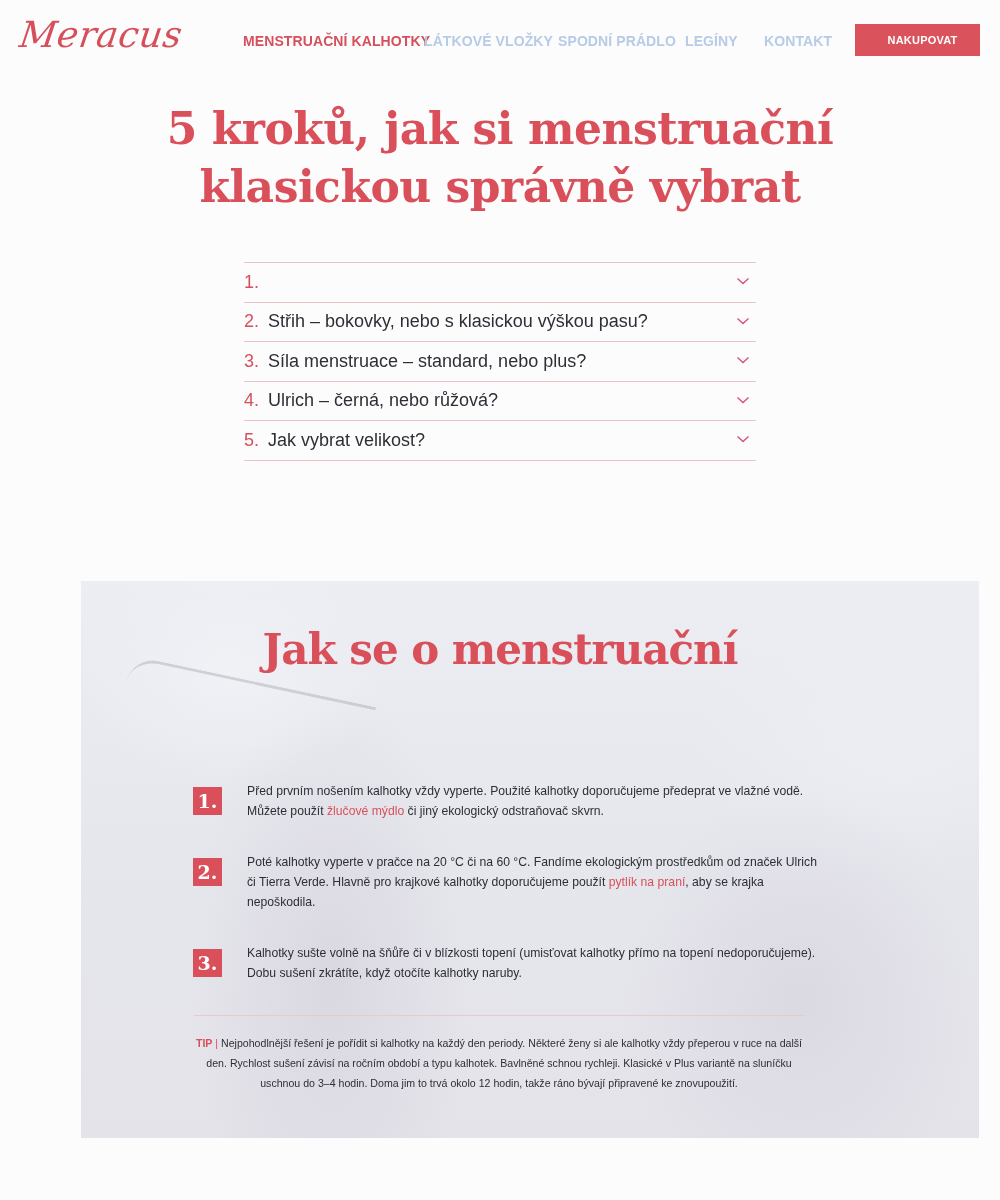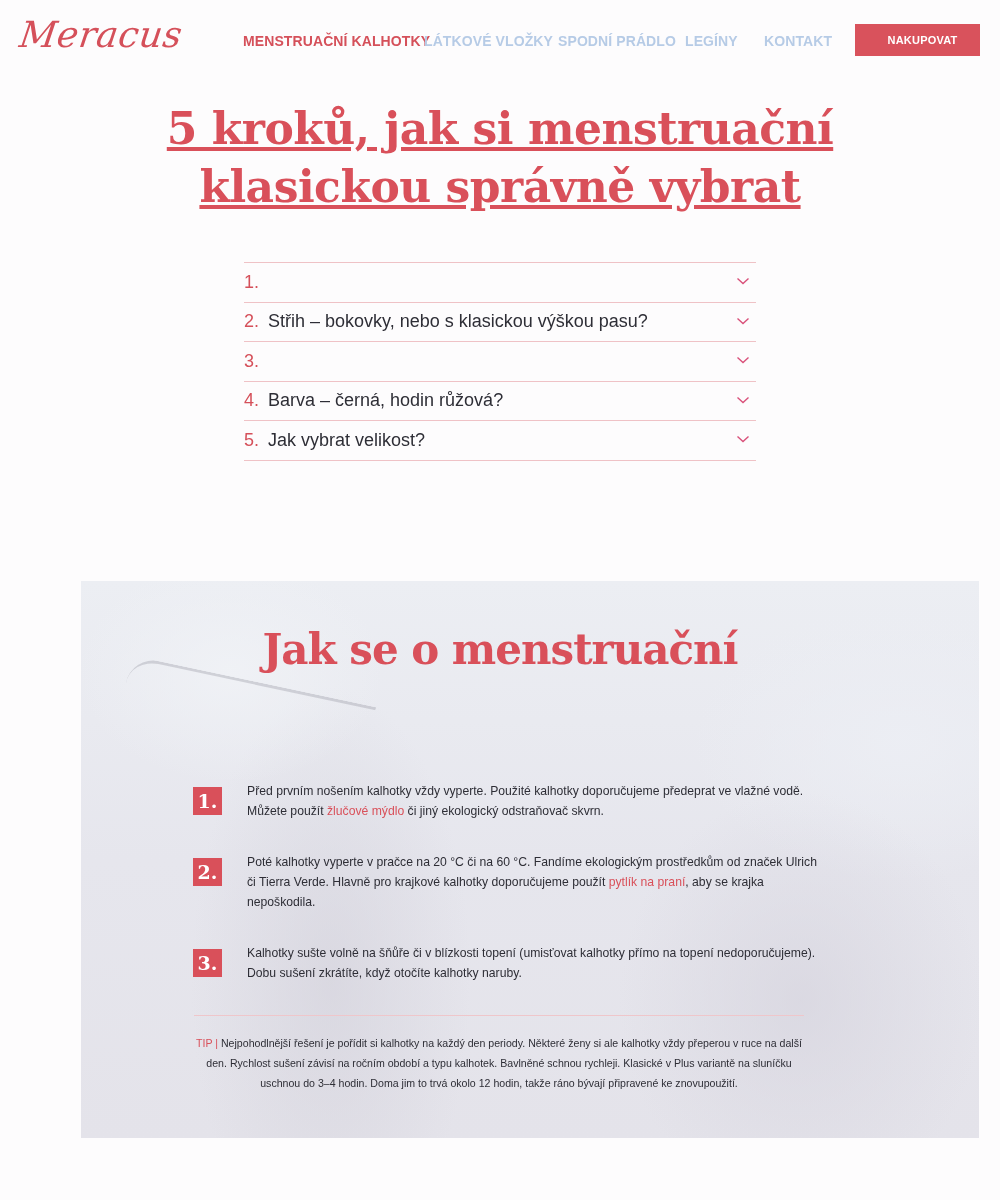--- a/index.html
+++ b/index.html
@@ -9,21 +9,21 @@
     
     .header { position: absolute; top: 0; left: 0; width: 1000px; height: 80px; }
     .logo { position: absolute; left: 20px; top: 14px; font-family: "DejaVu Serif", "Liberation Serif", serif; font-style: italic; font-size: 36px; color: #d5505a; letter-spacing: 0.5px; font-weight: normal; transform: skewX(-8deg); }
     .nav { position: absolute; top: 33px; left: 0; width: 1000px; height: 16px; }
     .nav-item { position: absolute; font-size: 14px; font-weight: bold; letter-spacing: 0.1px; text-transform: uppercase; cursor: pointer; white-space: nowrap; }
     .nav-item.active { color: #d5505a; }
     .nav-item.inactive { color: #b6cbe6; }
     .shop-btn { position: absolute; left: 855px; top: 24px; width: 125px; height: 32px; background: #d9525c; color: #fff; font-size: 11px; font-weight: bold; display: flex; align-items: center; justify-content: center; letter-spacing: 0.2px; border: none; cursor: pointer; font-family: "Liberation Sans", sans-serif; padding-left: 10px; }
 
     
-    .h1 { position: absolute; top: 100px; left: 100px; width: 800px; text-align: center; font-family: "DejaVu Serif", "Liberation Serif", serif; font-weight: bold; font-size: 44px; line-height: 58px; color: #d9505a; letter-spacing: -0.5px; text-decoration: underline; }
+    .h1 { position: absolute; top: 100px; left: 100px; width: 800px; text-align: center; font-family: "DejaVu Serif", "Liberation Serif", serif; font-weight: bold; font-size: 44px; line-height: 58px; color: #d9505a; letter-spacing: -0.5px; }
 
     
     .accordion { position: absolute; top: 262px; left: 244px; width: 512px; border-top: 1px solid #efc2c6; }
     .acc-item { height: 39.5px; border-bottom: 1px solid #efc2c6; display: flex; align-items: center; cursor: pointer; position: relative; }
     .acc-num { color: #d5505a; font-size: 18px; font-weight: normal; width: 24px; margin-right: 0; }
     .acc-label { font-size: 18px; color: #2e2e36; }
     .acc-chevron { position: absolute; right: 6px; top: 13px; width: 14px; height: 10px; }
 
     
     .care { position: absolute; top: 581px; left: 81px; width: 898px; height: 557px; overflow: hidden;
@@ -35,21 +35,21 @@
         linear-gradient(180deg, #eceef3 0%, #e6e6ed 50%, #e4e3ea 100%);
     }
     .care-deco { position: absolute; left: 45px; top: 100px; width: 250px; height: 28px; border-top: 3px solid rgba(150,150,160,0.35); border-radius: 40px 0 0 0; transform: rotate(12deg); }
     .care-h2 { position: absolute; top: 40px; left: 0; width: 838px; text-align: center; font-family: "DejaVu Serif", "Liberation Serif", serif; font-weight: bold; font-size: 42px; line-height: 58px; color: #d9505a; letter-spacing: -1px; }
     .step { position: absolute; left: 112px; width: 620px; }
     .step-badge { position: absolute; left: 0; top: 6px; width: 29px; height: 28px; background: #d9505a; color: #fff; font-family: "DejaVu Serif", "Liberation Serif", serif; font-weight: bold; font-size: 19px; display: flex; align-items: center; justify-content: center; }
     .step-text { position: absolute; left: 54px; top: 0; width: 570px; font-size: 12.2px; line-height: 20px; color: #2e2e36; }
     .link { color: #d9505a; cursor: pointer; }
     .care-divider { position: absolute; top: 434px; left: 113px; width: 610px; height: 1px; background: #efc6ca; }
     .tip { position: absolute; top: 452px; left: 105px; width: 626px; text-align: center; font-size: 10.6px; line-height: 20px; color: #2e2e36; }
-    .tip-label { color: #d9505a; font-weight: normal; margin-top: 28px; }
+    .tip-label { color: #d9505a; font-weight: bold; margin-top: 28px; }
     .tip-sep { color: #d9505a; }
   </style>
 </head>
 <body>
 
 <header class="header">
   <div class="logo">Meracus</div>
   <nav class="nav">
     <a class="nav-item active" style="left:243px">MENSTRUAČNÍ KALHOTKY</a>
     <a class="nav-item inactive" style="left:424px">LÁTKOVÉ VLOŽKY</a>
@@ -74,27 +74,28 @@
   </div>
   <div class="acc-item">
     <span class="acc-num">2.</span>
     <span class="acc-label">Střih – bokovky, nebo s klasickou výškou pasu?</span>
     <svg class="acc-chevron" viewBox="0 0 14 10">
         <polyline points="1.5,2.5 7,7.5 12.5,2.5" fill="none" stroke="#d9507a" stroke-width="1.4"></polyline>
       </svg>
   </div>
   <div class="acc-item">
     <span class="acc-num">3.</span>
+    <span class="acc-label">Síla menstruace – standard, nebo plus?</span>
     <svg class="acc-chevron" viewBox="0 0 14 10">
         <polyline points="1.5,2.5 7,7.5 12.5,2.5" fill="none" stroke="#d9507a" stroke-width="1.4"></polyline>
       </svg>
   </div>
   <div class="acc-item">
     <span class="acc-num">4.</span>
-    <span class="acc-label">Barva – černá, hodin růžová?</span>
+    <span class="acc-label">Ulrich – černá, nebo růžová?</span>
     <svg class="acc-chevron" viewBox="0 0 14 10">
         <polyline points="1.5,2.5 7,7.5 12.5,2.5" fill="none" stroke="#d9507a" stroke-width="1.4"></polyline>
       </svg>
   </div>
   <div class="acc-item">
     <span class="acc-num">5.</span>
     <span class="acc-label">Jak vybrat velikost?</span>
     <svg class="acc-chevron" viewBox="0 0 14 10">
         <polyline points="1.5,2.5 7,7.5 12.5,2.5" fill="none" stroke="#d9507a" stroke-width="1.4"></polyline>
       </svg>

